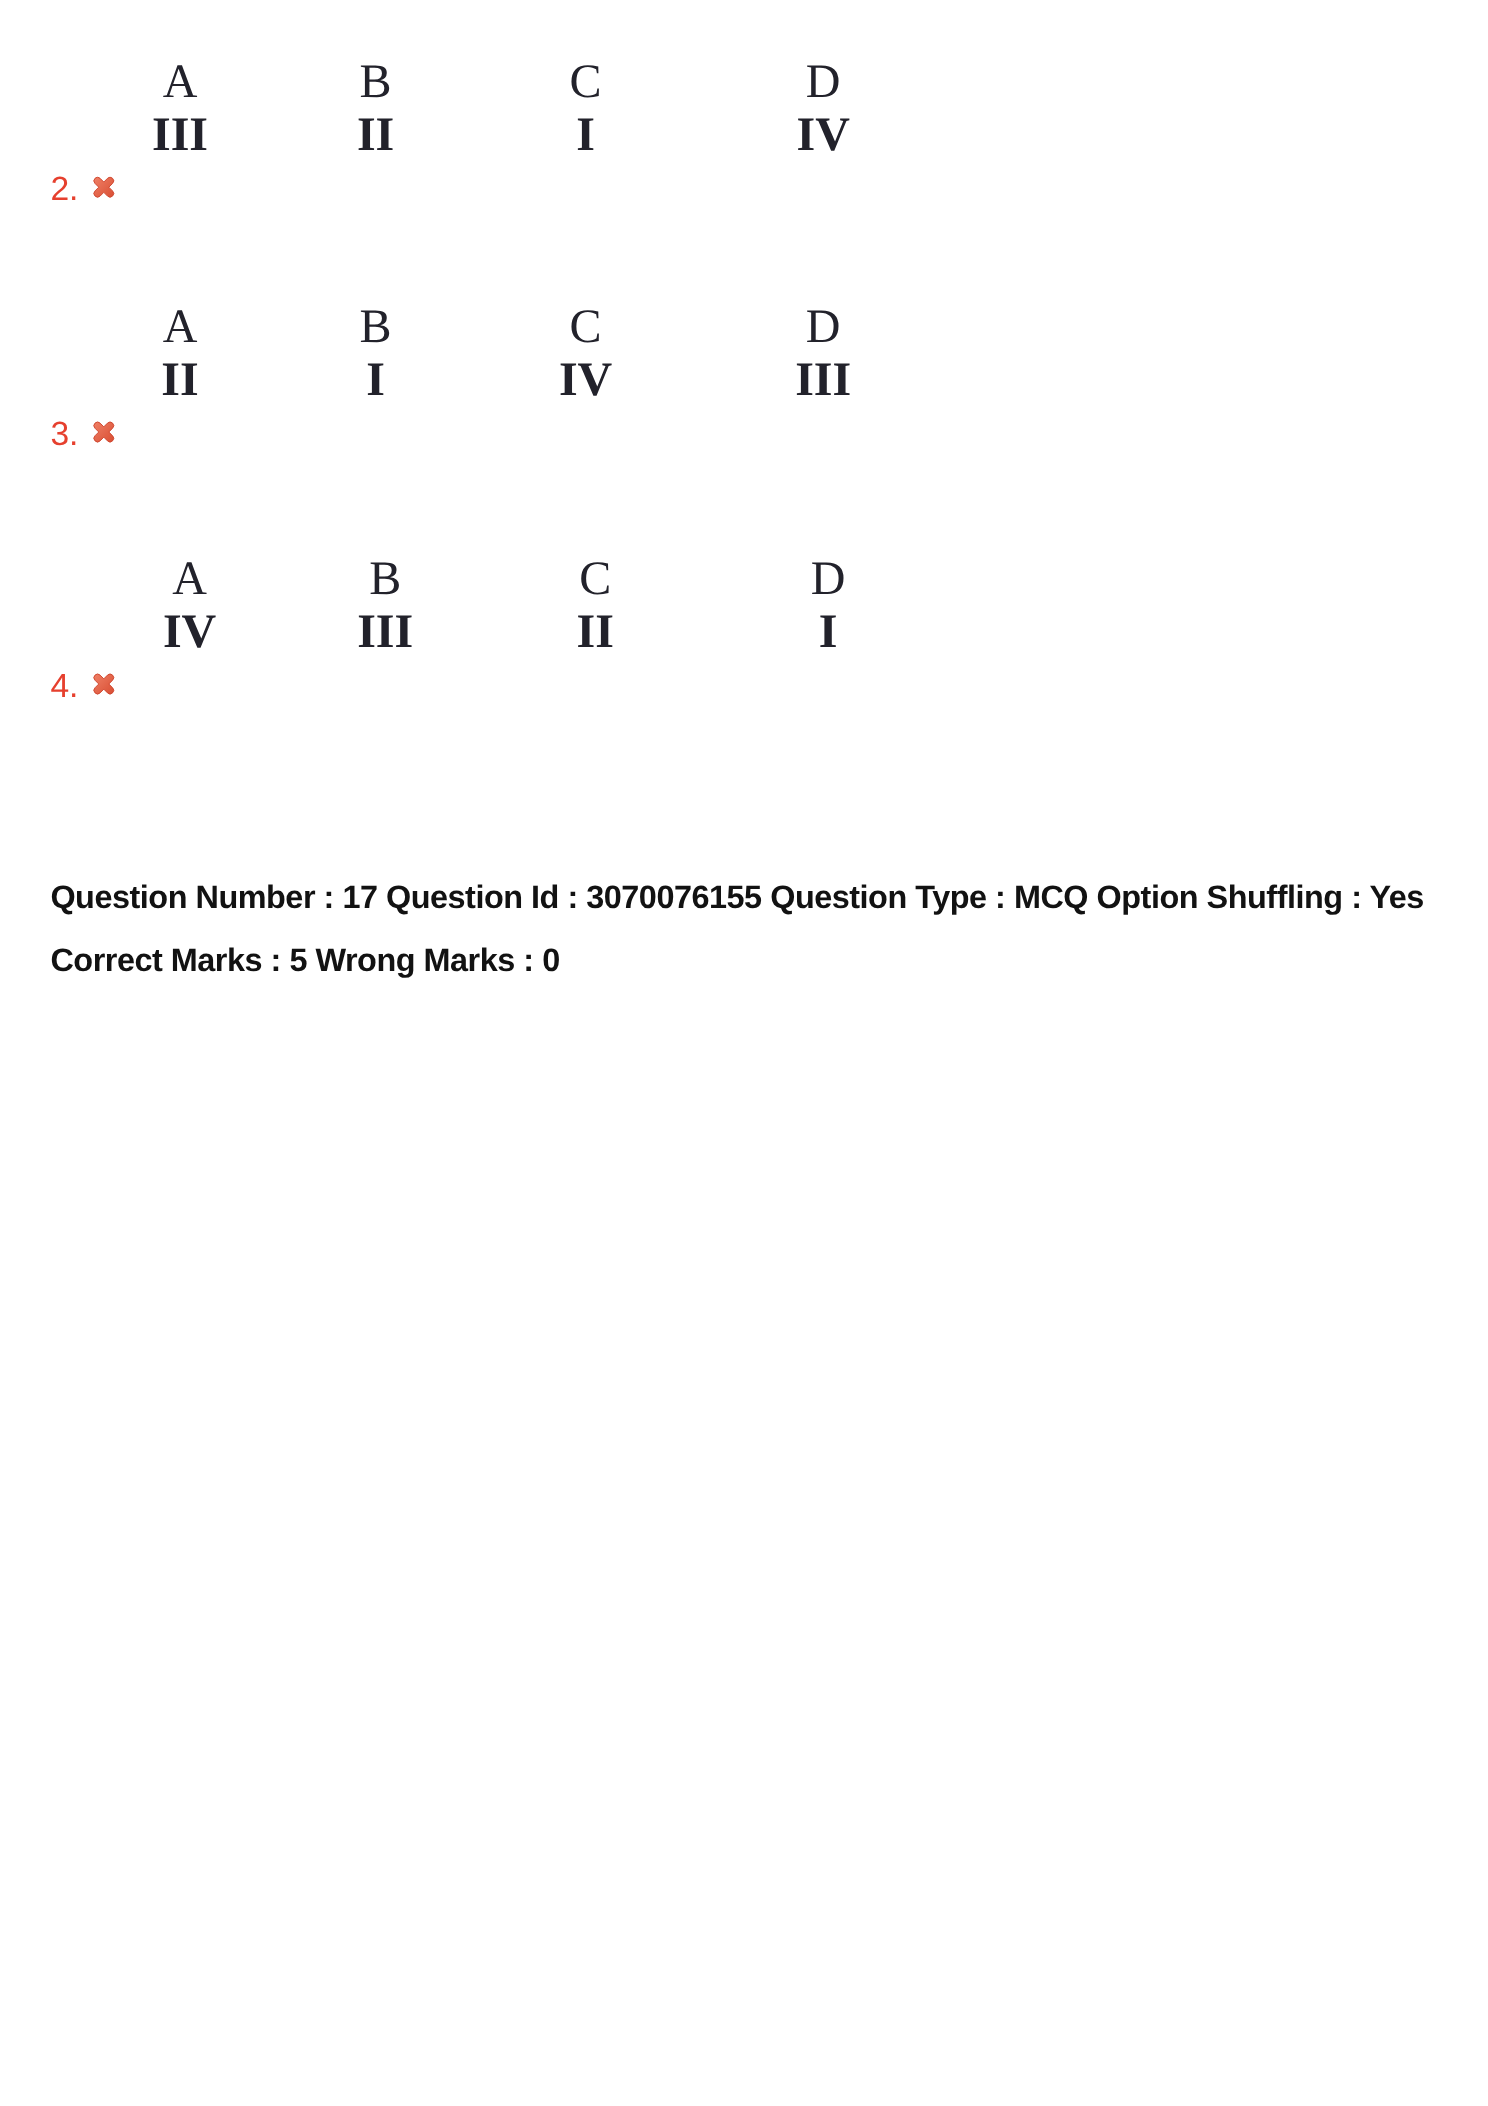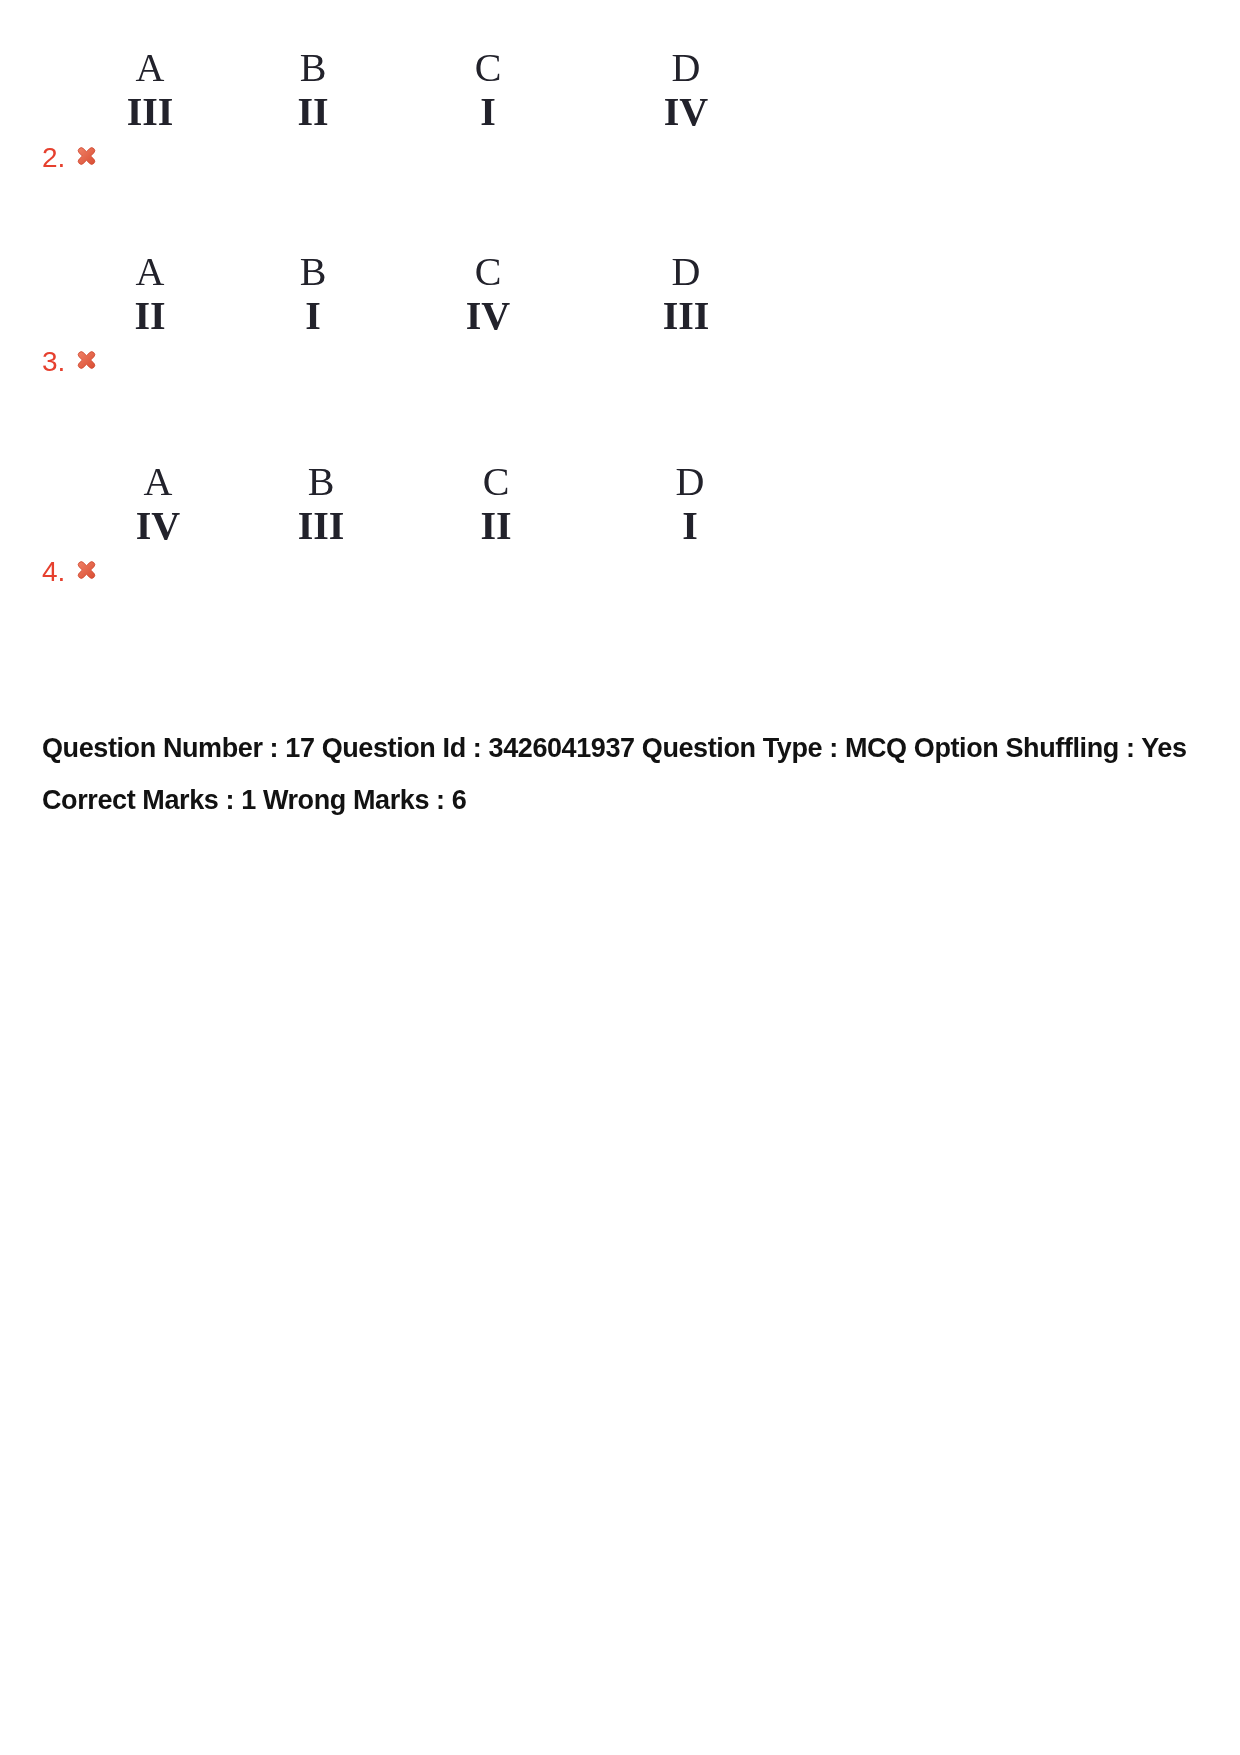--- a/index.html
+++ b/index.html
@@ -148,15 +148,15 @@
     <span class="num">4.</span>
     <span class="cross-icon">
       <svg viewBox="0 0 21 21" width="21" height="21">
         <path d="M3.2 5.9 Q1.0 3.7 3.2 1.6 Q5.3 -0.5 7.4 1.6 L10.5 4.7 L13.6 1.6 Q15.7 -0.5 17.8 1.6 Q20.0 3.7 17.8 5.9 L14.7 9.0 L17.8 12.1 Q20.0 14.2 17.8 16.4 Q15.7 18.5 13.6 16.4 L10.5 13.3 L7.4 16.4 Q5.3 18.5 3.2 16.4 Q1.0 14.2 3.2 12.1 L6.3 9.0 Z" fill="url(#crossGrad)" stroke="#cf4730" stroke-width="0.8"></path>
       </svg>
     </span>
   </div>
 </div>
 
 <div class="meta">
-  <div class="meta-line">Question Number : 17 Question Id : 3426041937 Question Type : MCQ Option Shuffling : Yes</div>
-  <div class="meta-line">Correct Marks : 1 Wrong Marks : 6</div>
+  <div class="meta-line">Question Number : 17 Question Id : 3070076155 Question Type : MCQ Option Shuffling : Yes</div>
+  <div class="meta-line">Correct Marks : 5 Wrong Marks : 0</div>
 </div>
 
 </body></html>

